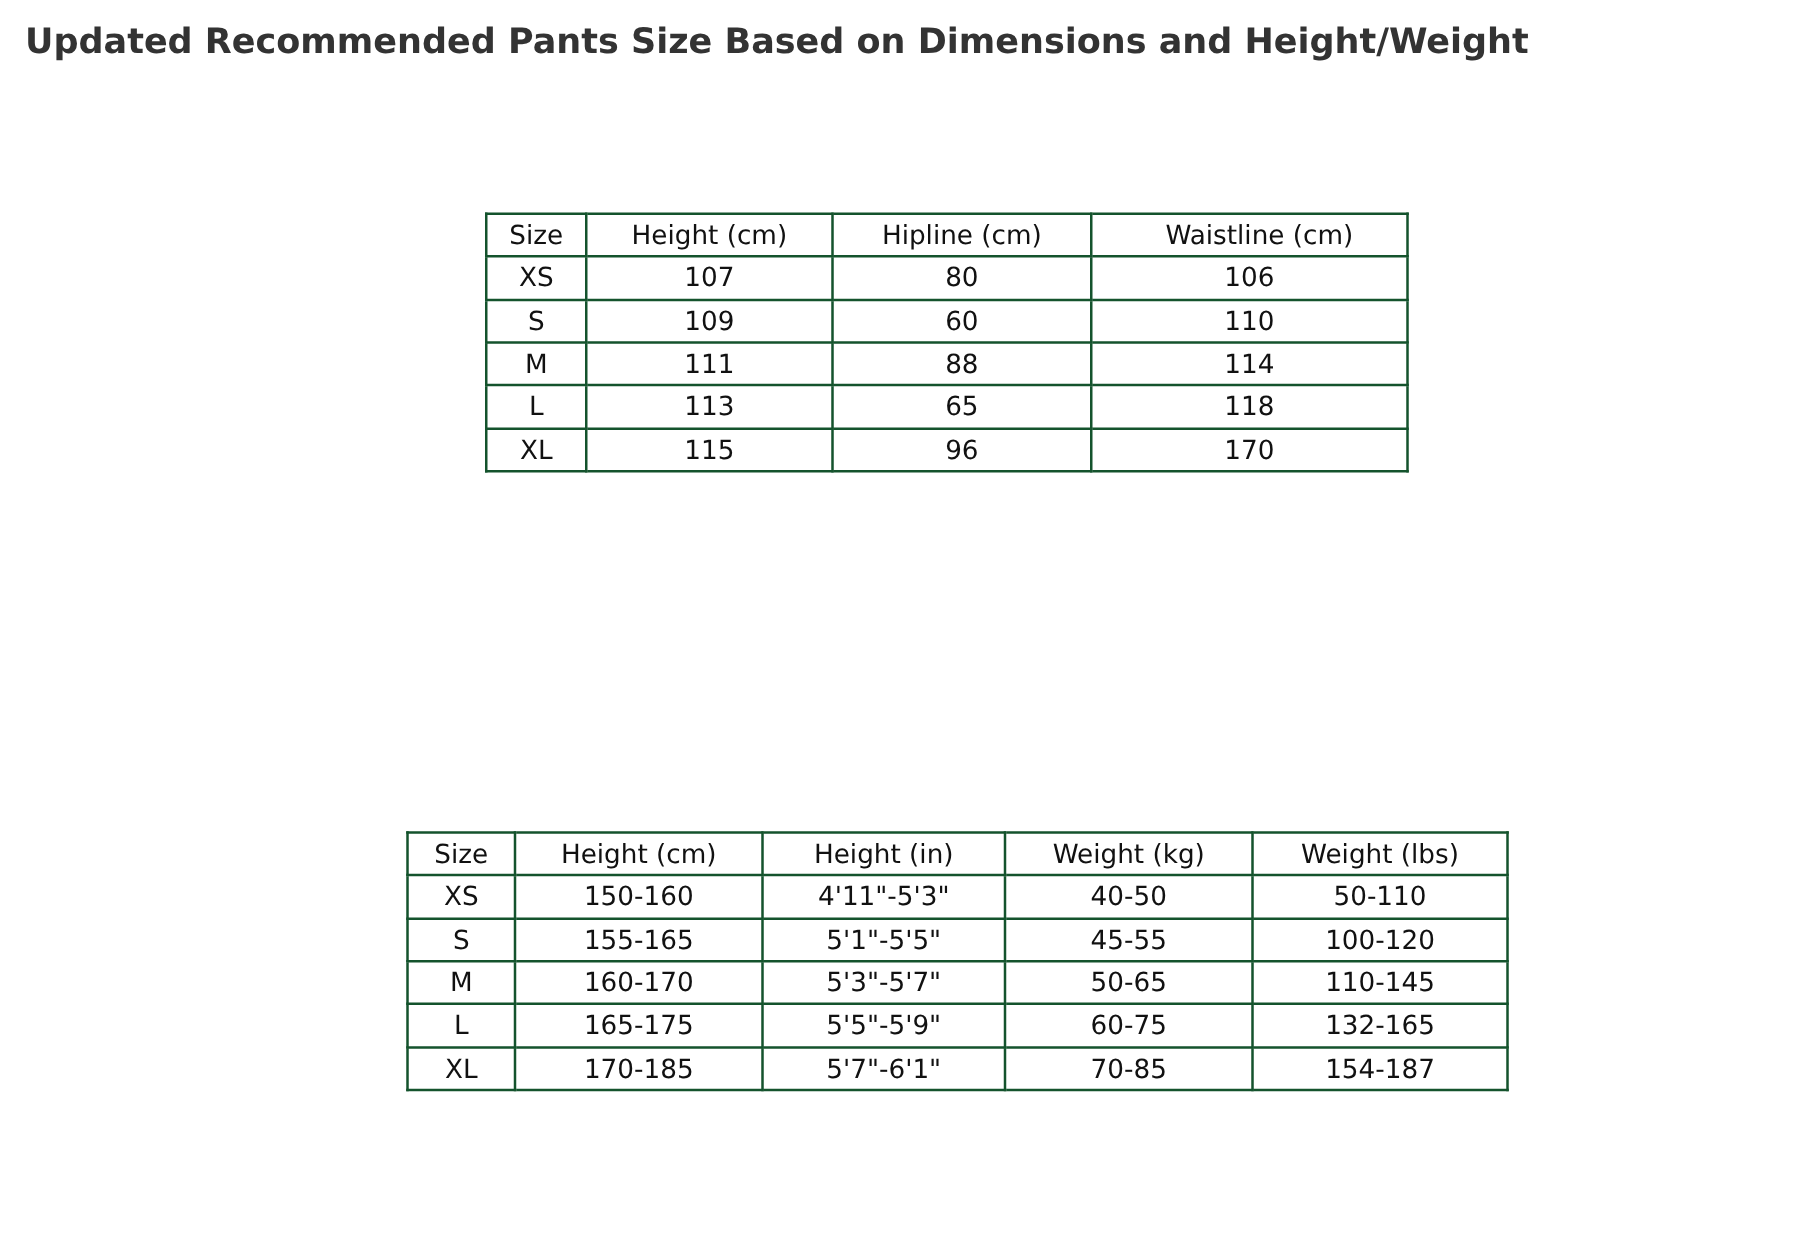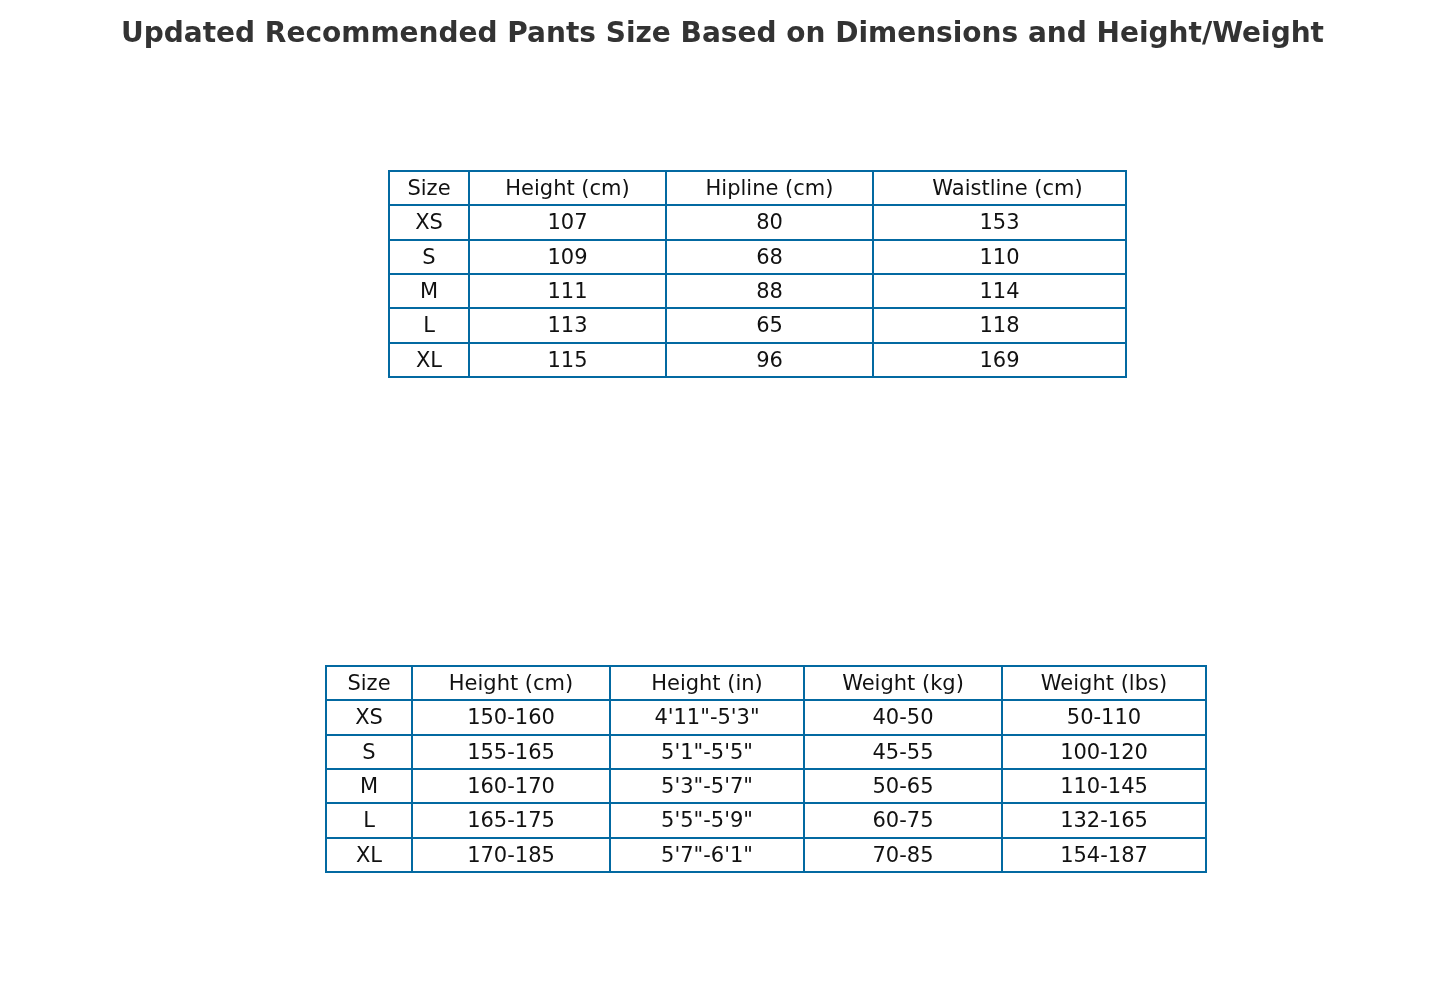--- a/index.html
+++ b/index.html
@@ -13,39 +13,38 @@
     position: relative;
     font-family: "DejaVu Sans", sans-serif;
     color: #222222;
     overflow: hidden;
   }
   .page-title {
     position: absolute;
     top: 16px;
     left: 20px;
     width: 1405px;
-    text-align: center;
     font-size: 28px;
     font-weight: bold;
     color: #333333;
     letter-spacing: 0px;
     white-space: nowrap;
   }
   .table-wrap {
     position: absolute;
   }
   table.data-table {
     border-collapse: collapse;
     font-size: 21px;
     color: #111111;
     background: #ffffff;
   }
   table.data-table td,
   table.data-table th {
-    border: 2px solid #0369a1;
+    border: 2px solid #14532d;
     text-align: center;
     font-weight: normal;
     padding: 2px 10px;
     line-height: 1.35;
     white-space: nowrap;
   }
   
   #table-dimensions-wrap {
     top: 170px;
     left: 388px;
@@ -79,45 +78,45 @@
         <th class="col-height">Height (cm)</th>
         <th class="col-hipline">Hipline (cm)</th>
         <th class="col-waist">Waistline (cm)</th>
       </tr>
     </thead>
     <tbody>
       <tr>
         <td>XS</td>
         <td>107</td>
         <td>80</td>
-        <td>153</td>
+        <td>106</td>
       </tr>
       <tr>
         <td>S</td>
         <td>109</td>
-        <td>68</td>
+        <td>60</td>
         <td>110</td>
       </tr>
       <tr>
         <td>M</td>
         <td>111</td>
         <td>88</td>
         <td>114</td>
       </tr>
       <tr>
         <td>L</td>
         <td>113</td>
         <td>65</td>
         <td>118</td>
       </tr>
       <tr>
         <td>XL</td>
         <td>115</td>
         <td>96</td>
-        <td>169</td>
+        <td>170</td>
       </tr>
     </tbody>
   </table>
 </div>
 
 <div class="table-wrap" id="table-heightweight-wrap">
   <table class="data-table" id="table-heightweight">
     <thead>
       <tr>
         <th class="col-size">Size</th>

